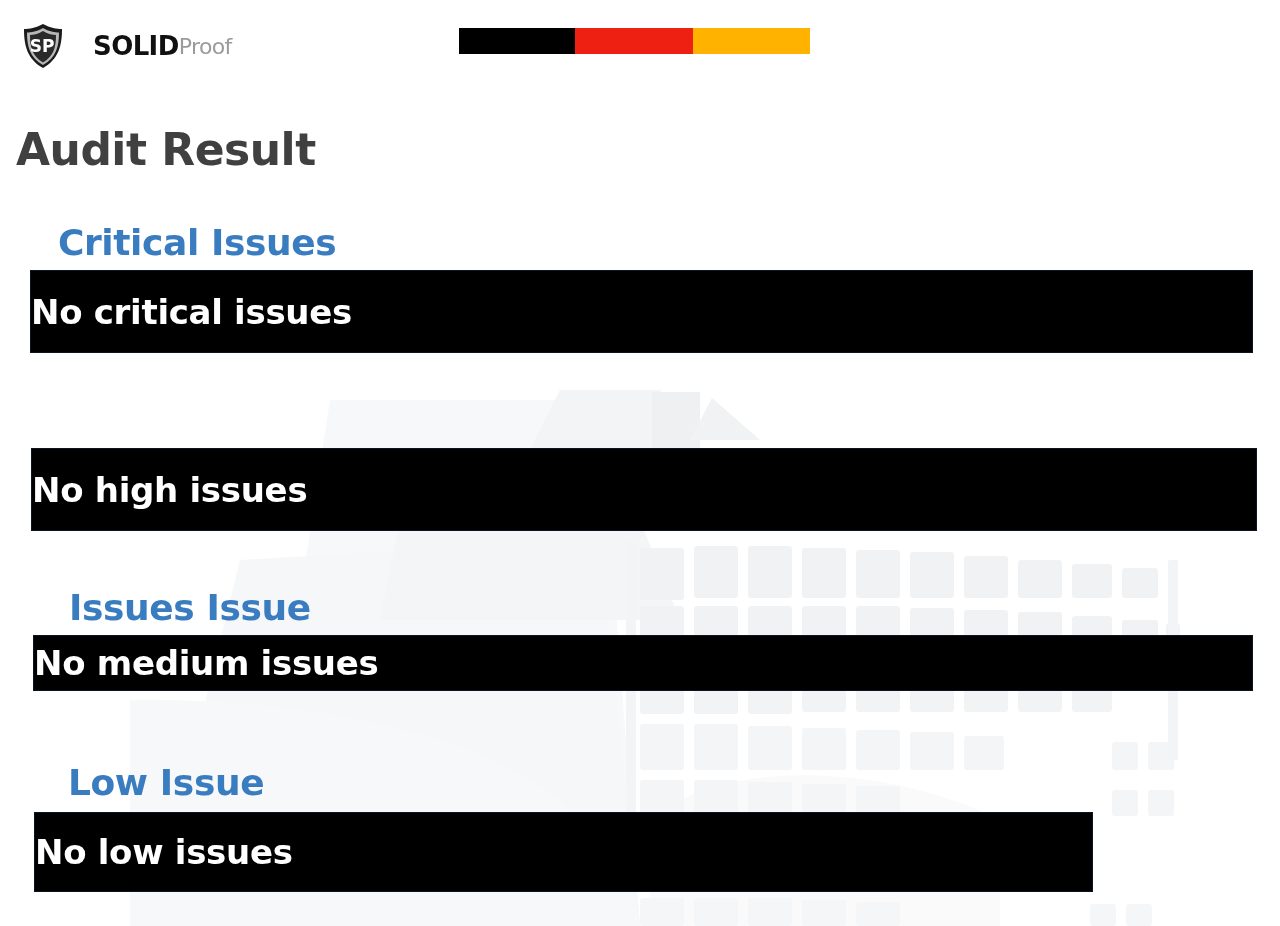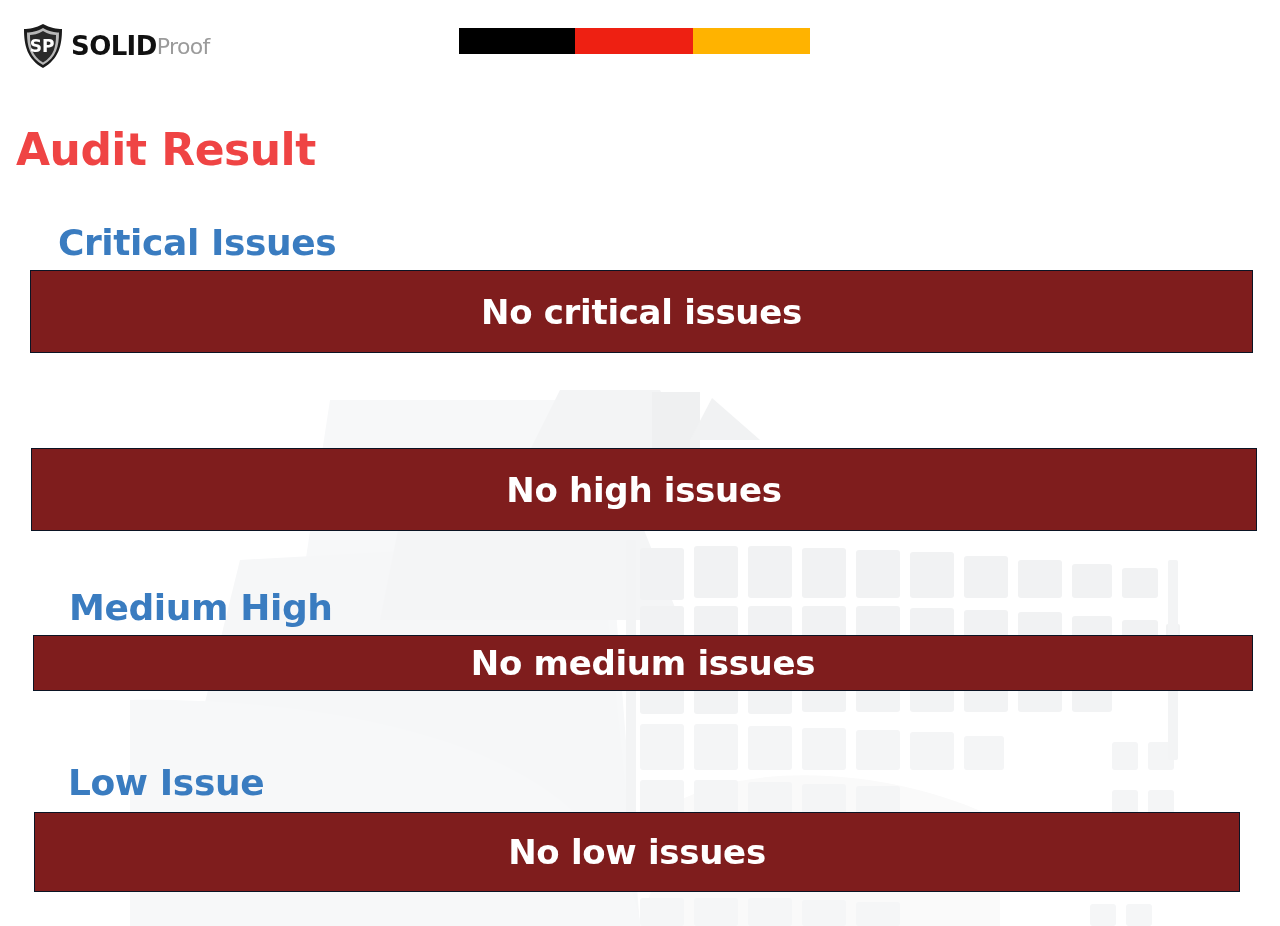--- a/index.html
+++ b/index.html
@@ -58,20 +58,21 @@
     margin-right: 7px;
   }
   .logo-word {
     font-family: "DejaVu Sans", sans-serif;
     letter-spacing: -0.6px;
   }
   #logo-solid {
     font-size: 26px;
     font-weight: 700;
     color: #111111;
+    margin-left: 22px;
   }
   #logo-proof {
     font-size: 22px;
     font-weight: 400;
     color: #9b9b9b;
   }
 
   #flag {
     position: absolute;
     left: 459px;
@@ -86,46 +87,46 @@
   #flag-gold  { width: 117px; background: #ffb300; }
 
   
   #page-title {
     position: absolute;
     left: 16px;
     top: 128px;
     font-family: "DejaVu Sans", sans-serif;
     font-size: 44px;
     font-weight: 700;
-    color: #ef4444;
+    color: #404040;
     letter-spacing: -0.5px;
     line-height: 1.0;
   }
 
   .section-title {
     position: absolute;
     font-family: "DejaVu Sans", sans-serif;
     font-size: 36px;
     font-weight: 700;
     color: #3a7cc0;
     letter-spacing: -0.4px;
     line-height: 1.0;
     white-space: nowrap;
     margin-left: 32px;
   }
 
   
   .result-bar {
     position: absolute;
-    background: #7f1d1d;
+    background: #000000;
     border: 1px solid #0b1424;
     box-sizing: border-box;
     display: flex;
     align-items: center;
-    justify-content: center;
+    justify-content: flex-start;
   }
   .result-bar-text {
     font-family: "DejaVu Sans", sans-serif;
     font-size: 34px;
     font-weight: 700;
     color: #ffffff;
     letter-spacing: -0.3px;
     text-align: center;
     line-height: 1.0;
   }
@@ -134,21 +135,21 @@
   #title-critical { left: 26px;  top: 225px; }
   #bar-critical   { left: 30px;  top: 270px; width: 1223px; height: 83px; }
 
   #title-high     { left: 26px;  top: 405px; }
   #bar-high       { left: 31px;  top: 448px; width: 1226px; height: 83px; }
 
   #title-medium   { left: 37px;  top: 590px; }
   #bar-medium     { left: 33px;  top: 635px; width: 1220px; height: 56px; }
 
   #title-low      { left: 36px;  top: 765px; }
-  #bar-low        { left: 34px;  top: 812px; width: 1206px; height: 80px; }
+  #bar-low        { left: 34px;  top: 812px; width: 1059px; height: 80px; }
 </style>
 </head>
 <body>
 
 <svg id="watermark" viewBox="0 0 1280 926" xmlns="http://www.w3.org/2000/svg">
   <defs>
     <clipPath id="wmClip">
         <rect x="0" y="380" width="1280" height="546"></rect>
       </clipPath>
   </defs>
@@ -269,21 +270,21 @@
 
   <div class="section-title" id="title-critical">Critical Issues</div>
   <div class="result-bar" id="bar-critical">
     <span class="result-bar-text">No critical issues</span>
   </div>
 
   <div class="result-bar" id="bar-high">
     <span class="result-bar-text">No high issues</span>
   </div>
 
-  <div class="section-title" id="title-medium">Medium High</div>
+  <div class="section-title" id="title-medium">Issues Issue</div>
   <div class="result-bar" id="bar-medium">
     <span class="result-bar-text">No medium issues</span>
   </div>
 
   <div class="section-title" id="title-low">Low Issue</div>
   <div class="result-bar" id="bar-low">
     <span class="result-bar-text">No low issues</span>
   </div>
 
 </div>

